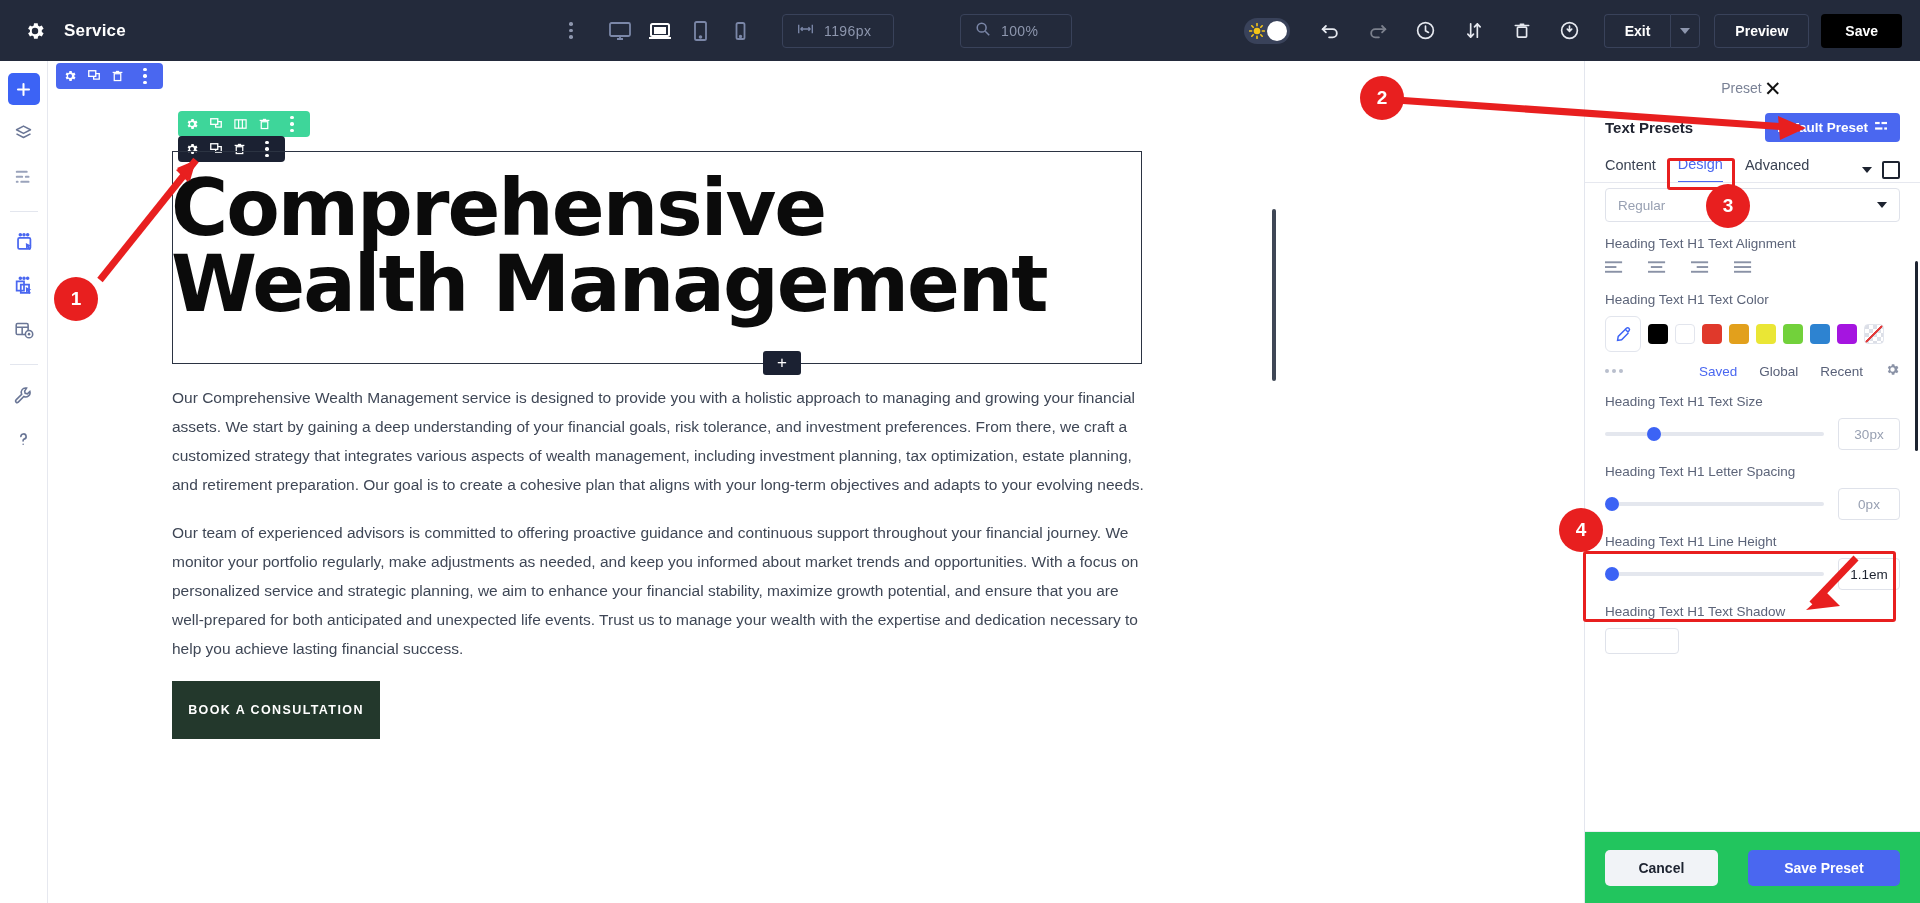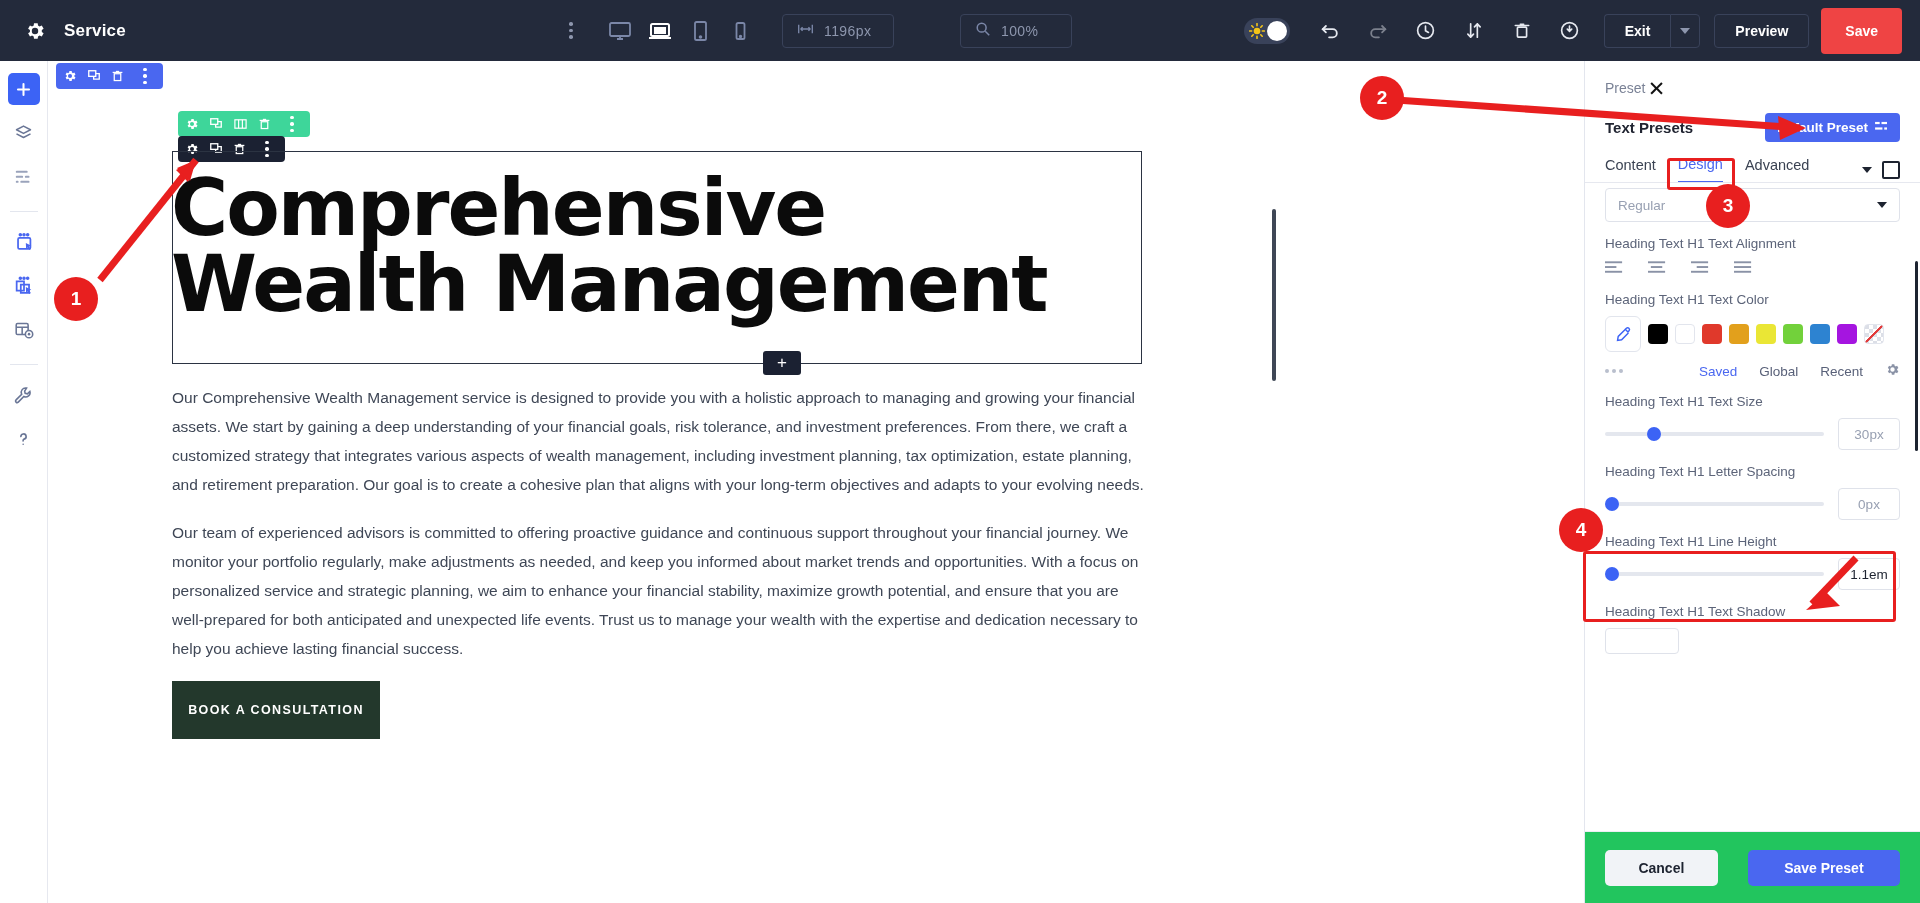--- a/index.html
+++ b/index.html
@@ -48,21 +48,21 @@
   .ticon.dim svg { opacity:.45; }
   .btn-out {
     height: 34px; border:1px solid #39425a; border-radius:4px; color:#fff;
     font-size:14px; font-weight:700; display:flex; align-items:center; padding:0 20px; cursor:pointer;
   }
   .exit-group { display:flex; margin-left: 10px; border-radius: 10px;}
   .exit-group .btn-out { border-radius:4px 0 0 4px; border-right:none;}
   .exit-caret { height:34px; width:30px; border:1px solid #39425a; border-radius:0 4px 4px 0;
     display:flex; align-items:center; justify-content:center;}
   .btn-save {
-    height:46px; border-radius:4px; background:#ef4444; color:#fff; font-size:14px; font-weight:700;
+    height:34px; border-radius:4px; background:#000000; color:#fff; font-size:14px; font-weight:700;
     display:flex;align-items:center; padding:0 24px; margin-left:12px; cursor:pointer;
   }
   .btn-preview { margin-left:14px; }
 
   
   .rail {
     position:absolute; top:61px; left:0; width:48px; height:842px;
     background:#fff; border-right:1px solid #e6e8ef;
     display:flex; flex-direction:column; align-items:center; padding-top:12px; z-index:40;
   }
@@ -112,21 +112,21 @@
   .vscroll {
     position:absolute; right:4px; top:148px; width:4px; height:172px;
     background:#3f4756; border-radius:2px;
   }
 
   
   .panel {
     position:absolute; top:61px; right:0; width:336px; height:842px;
     background:#fff; border-left:1px solid #e3e6ee; z-index:30;
   }
-  .panel-head { display:flex; align-items:center; justify-content:flex-start; padding:16px 20px 6px;}
+  .panel-head { display:flex; align-items:center; justify-content:center; padding:16px 20px 6px;}
   .panel-head .ttl { font-size:14px; color:#7a8296; }
   .closeX { width:22px;height:22px; display:flex;align-items:center;justify-content:center; cursor:pointer; font-size:21px; color:#111; line-height:1;}
   .preset-row { display:flex; align-items:center; justify-content:space-between; padding:8px 20px 4px;}
   .preset-row .lbl { font-size:15px; font-weight:700; color:#202431;}
   .preset-btn {
     background:#4a67f0; color:#fff; font-size:13.5px; font-weight:700;
     border-radius:4px; padding:7px 12px; display:flex; align-items:center; gap:7px; cursor:pointer;
   }
   .tabs { display:flex; align-items:center; gap:22px; padding:10px 20px 0; position:relative;}
   .tab { font-size:14.5px; color:#3a4252; padding-bottom:9px; cursor:pointer;}

